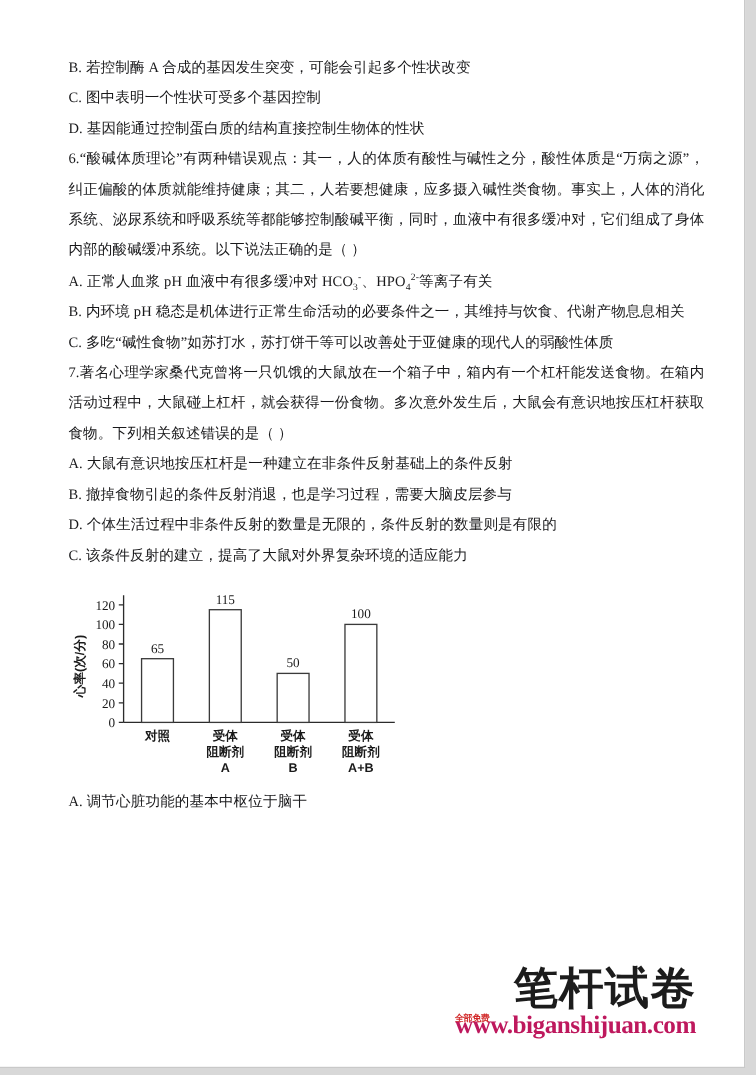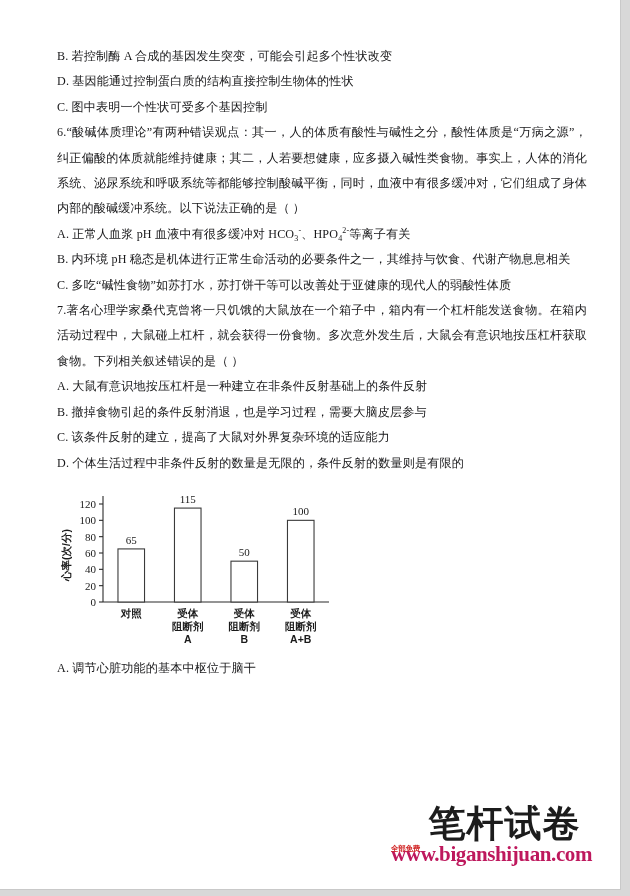--- a/index.html
+++ b/index.html
@@ -99,23 +99,23 @@
   }
   .bar-rect {
     fill: #ffffff;
     stroke: #3a3a3a;
     stroke-width: 1.1;
   }
 
   
   .watermark {
     position: absolute;
-    right: 28px;
+    right: 40px;
     bottom: 22px;
-    text-align: center;
+    text-align: right;
     user-select: none;
     margin-top: 14px;
   }
   .wm-cn {
     font-family: "DejaVu Sans", "Liberation Sans", sans-serif;
     font-weight: bold;
     font-size: 37px;
     line-height: 38px;
     color: #1c1c1c;
     letter-spacing: 1px;
@@ -149,27 +149,27 @@
 
 <div class="page">
   <div class="content">
 
     <div>
       <p class="opt">
         <span class="lbl latin">B.</span>
         <span>若控制酶 A 合成的基因发生突变，可能会引起多个性状改变</span>
       </p>
       <p class="opt">
+        <span class="lbl latin">C.</span>
+        <span>图中表明一个性状可受多个基因控制</span>
+      </p>
+      <p class="opt">
         <span class="lbl latin">D.</span>
         <span>基因能通过控制蛋白质的结构直接控制生物体的性状</span>
       </p>
-      <p class="opt">
-        <span class="lbl latin">C.</span>
-        <span>图中表明一个性状可受多个基因控制</span>
-      </p>
     </div>
 
     <div>
       <p class="q-stem">
         <span class="latin">6.</span><span>“酸碱体质理论”有两种错误观点：其一，人的体质有酸性与碱性之分，酸性体质是“万病之源”，纠正偏酸的体质就能维持健康；其二，人若要想健康，应多摄入碱性类食物。事实上，人体的消化系统、泌尿系统和呼吸系统等都能够控制酸碱平衡，同时，血液中有很多缓冲对，它们组成了身体内部的酸碱缓冲系统。以下说法正确的是（    ）</span>
       </p>
       <p class="opt">
         <span class="lbl latin">A.</span>
         <span>正常人血浆 pH 血液中有很多缓冲对 HCO</span><sub>3</sub><sup>-</sup><span>、HPO</span><sub>4</sub><sup>2-</sup><span>等离子有关</span>
       </p>
@@ -189,26 +189,26 @@
       </p>
       <p class="opt">
         <span class="lbl latin">A.</span>
         <span>大鼠有意识地按压杠杆是一种建立在非条件反射基础上的条件反射</span>
       </p>
       <p class="opt">
         <span class="lbl latin">B.</span>
         <span>撤掉食物引起的条件反射消退，也是学习过程，需要大脑皮层参与</span>
       </p>
       <p class="opt">
+        <span class="lbl latin">D.</span>
+        <span>个体生活过程中非条件反射的数量是无限的，条件反射的数量则是有限的</span>
+      </p>
+      <p class="opt">
         <span class="lbl latin">C.</span>
         <span>该条件反射的建立，提高了大鼠对外界复杂环境的适应能力</span>
-      </p>
-      <p class="opt">
-        <span class="lbl latin">D.</span>
-        <span>个体生活过程中非条件反射的数量是无限的，条件反射的数量则是有限的</span>
       </p>
     </div>
 
     <div>
 
       <div class="figure">
         <svg class="chart-svg" width="280" height="168" viewBox="0 0 280 168">
           <g id="chart-root">
               <line x1="46" y1="10" x2="46" y2="116" class="axis-line"></line>
               <line x1="46" y1="116" x2="272" y2="116" class="axis-line"></line>

